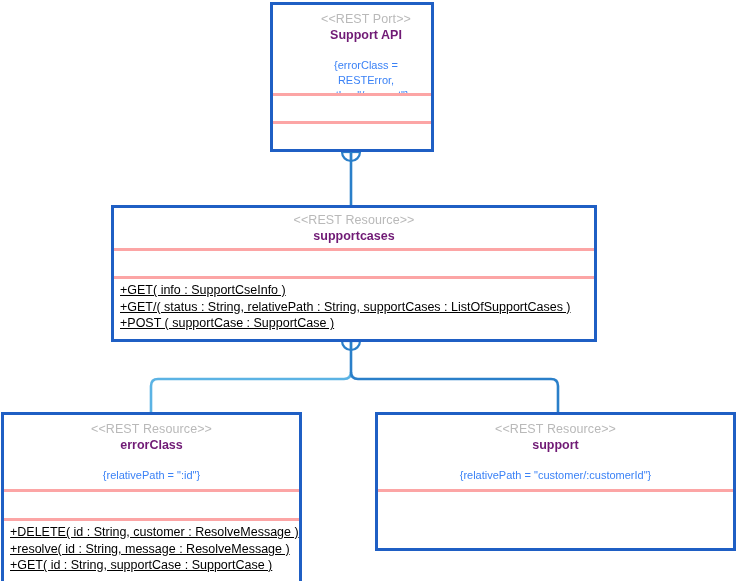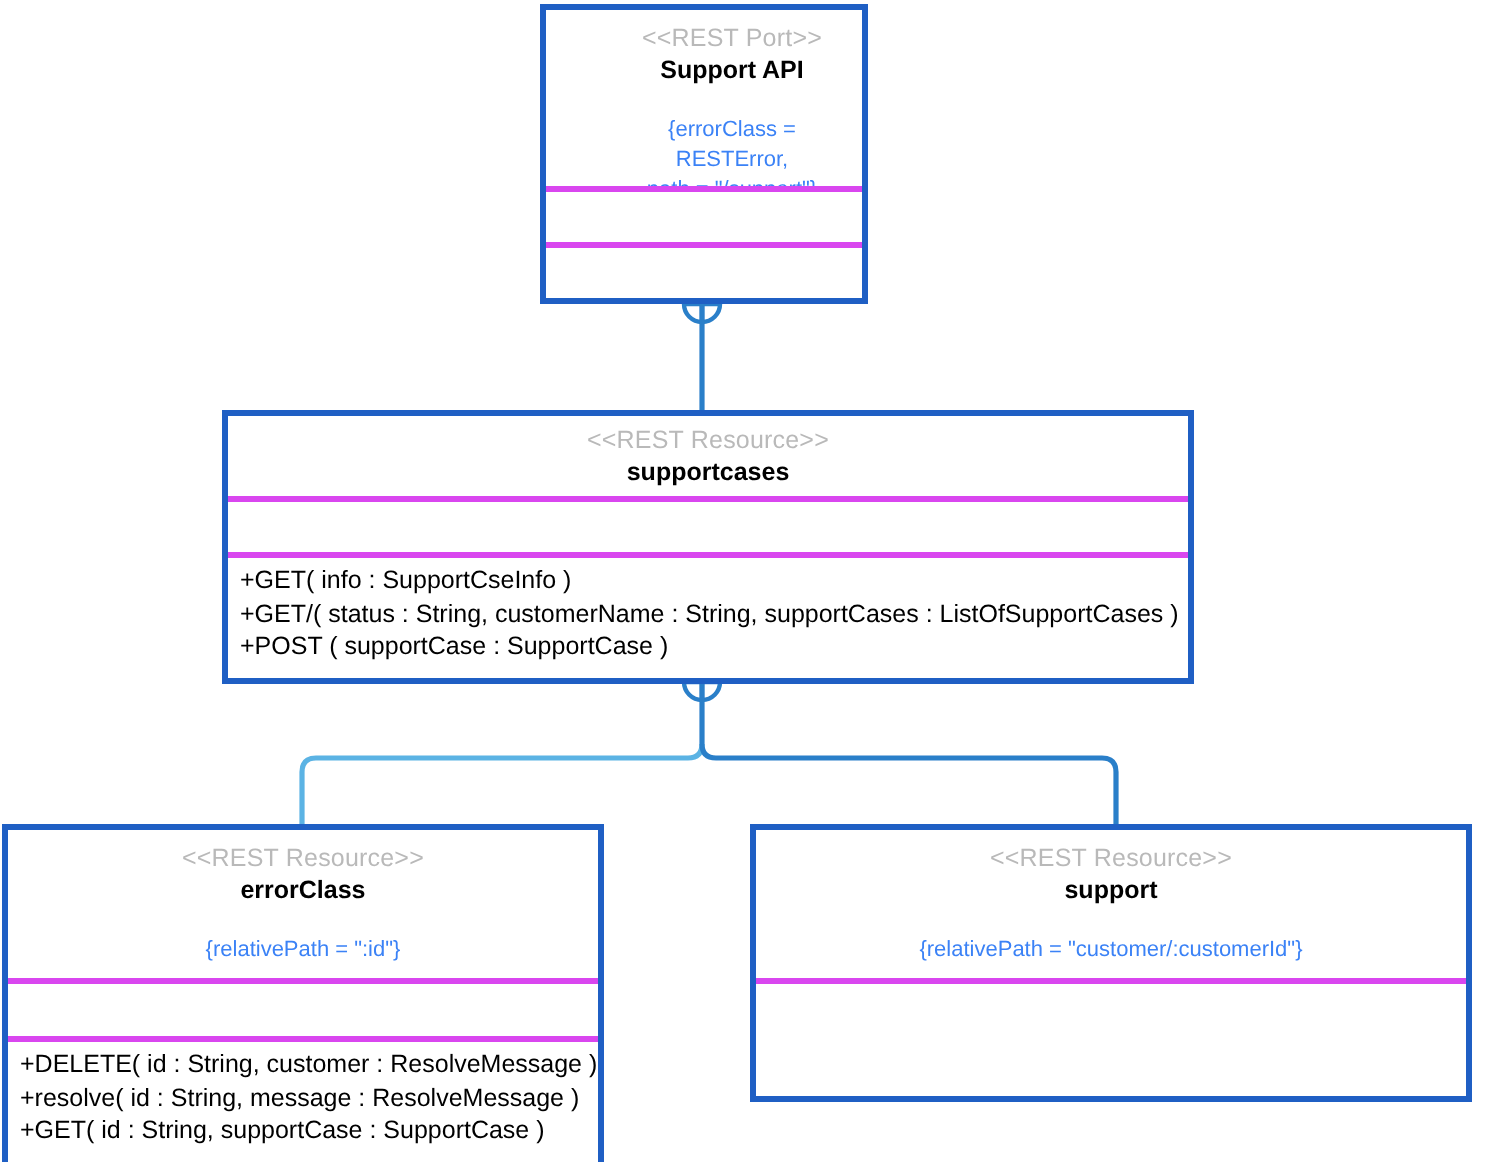--- a/index.html
+++ b/index.html
@@ -27,21 +27,22 @@
     background: #ffffff;
     border: 3px solid #1f5fc4;
     display: flex;
     flex-direction: column;
   }
   .compartment {
     box-sizing: border-box;
     background: #ffffff;
   }
   .compartment + .compartment {
-    border-top: 3px solid #d946ef;
+    border-top: 3px solid #fca5a5;
+    text-decoration: underline;
   }
   .comp-header {
     text-align: center;
     padding: 7px 4px 8px 4px;
   }
   .comp-empty {
     
   }
   .comp-ops {
     padding: 3px 6px 4px 6px;
@@ -50,21 +51,21 @@
   .stereotype {
     display: block;
     color: #b9b9b9;
     font-size: 12.5px;
     line-height: 15px;
     letter-spacing: .1px;
     white-space: nowrap;
   }
   .cls-name {
     display: block;
-    color: #000000;
+    color: #701a75;
     font-weight: bold;
     font-size: 12.5px;
     line-height: 16px;
     white-space: nowrap;
   }
   .constraint {
     display: block;
     color: #3b82f6;
     font-size: 11px;
     line-height: 15px;
@@ -130,21 +131,21 @@
   </div>
 
   <div class="uml-box" style="left:111px; top:205px; width:486px; height:137px;">
     <div class="compartment comp-header" style="height:40px; padding-top:5px;">
       <span class="stereotype">&lt;&lt;REST Resource&gt;&gt;</span>
       <span class="cls-name">supportcases</span>
     </div>
     <div class="compartment comp-empty" style="height:28px;"></div>
     <div class="compartment comp-ops" style="flex:1;">
       <span class="op-line">+GET( info : SupportCseInfo )</span>
-      <span class="op-line">+GET/( status : String, customerName : String, supportCases : ListOfSupportCases )</span>
+      <span class="op-line">+GET/( status : String, relativePath : String, supportCases : ListOfSupportCases )</span>
       <span class="op-line">+POST ( supportCase : SupportCase )</span>
     </div>
   </div>
 
   <div class="uml-box" style="left:1px; top:412px; width:301px; height:172px;">
     <div class="compartment comp-header" style="height:74px;">
       <span class="stereotype">&lt;&lt;REST Resource&gt;&gt;</span>
       <span class="cls-name">errorClass</span>
       <span class="constraint">{relativePath = ":id"}</span>
     </div>

